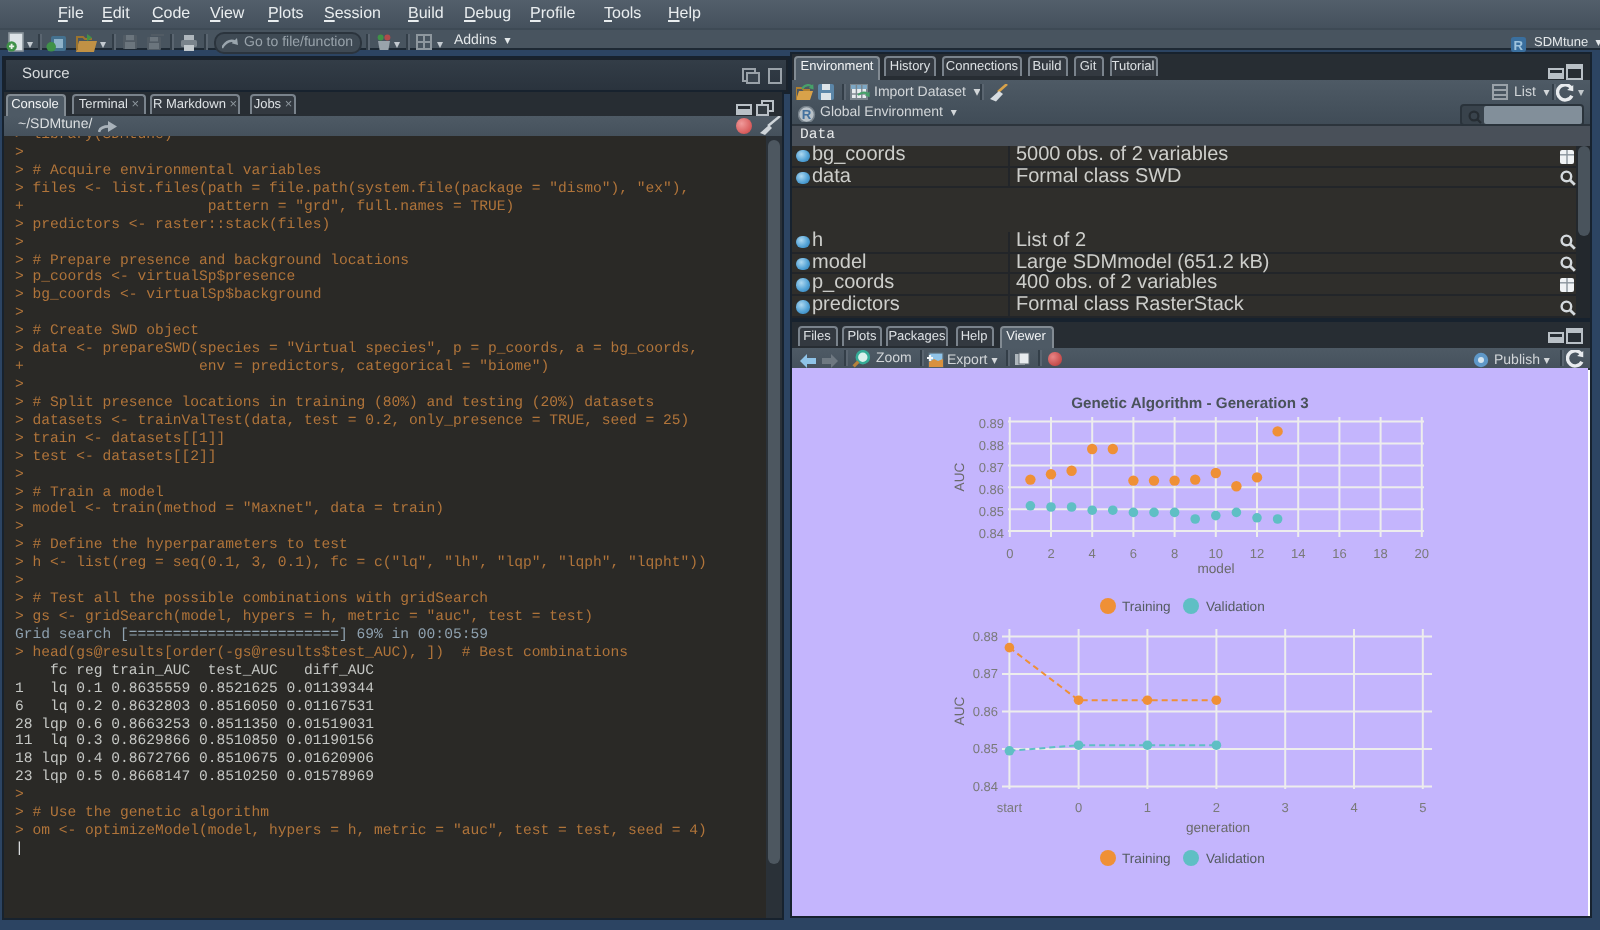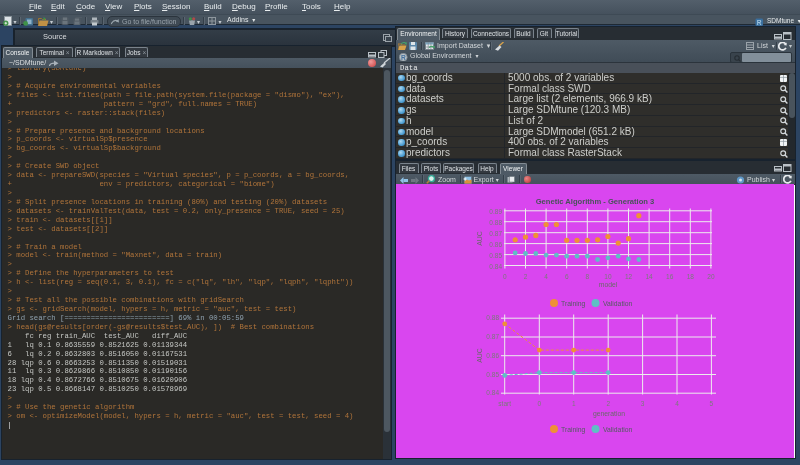--- a/index.html
+++ b/index.html
@@ -10,22 +10,22 @@
   #menubar span{position:absolute;color:#e9edef;font-size:8px;line-height:13.5px;margin-left:20px;}
   #menubar u{text-decoration:underline;}
   #toolbar{left:0;top:13.5px;width:800px;height:11px;background:#48545f;border-top:1px solid #3e4a55;border-bottom:1px solid #1e2934;box-sizing:border-box;}
   .tsep{position:absolute;top:2px;width:1px;height:8px;background:#333e48;box-shadow:1px 0 0 #5a6570;}
   .tab{position:absolute;top:1px;height:10px;border:1px solid #7a838c;border-bottom:none;
        background:#333940;color:#dde1e4;font-size:6.5px;line-height:10px;
        border-radius:2px 2px 0 0;text-align:center;white-space:nowrap;box-sizing:border-box;}
   .tab.active{background:#4e5a65;color:#f2f4f5;border-color:#828b93;height:12px;}
   .ttext{color:#d2d6d9;font-size:7px;}
   
-  #srchdr{left:14px;top:29px;width:390px;height:15px;box-shadow:0 0 0 1px #17222e;background:linear-gradient(#333d47,#2a333d);
-          border:1px solid #1a222b;color:#d8dbdd;font-size:7.5px;line-height:14px;padding-left:20px;}
+  #srchdr{left:2px;top:29px;width:390px;height:15px;box-shadow:0 0 0 1px #17222e;background:linear-gradient(#333d47,#2a333d);
+          border:1px solid #1a222b;color:#d8dbdd;font-size:7.5px;line-height:14px;}
   #conpanel{left:2px;top:46px;width:389px;height:413px;box-shadow:0 0 0 1px #17222e;background:#2a2926;}
   #contabs{left:0;top:0;width:389px;height:12px;background:#272d33;}
   #conpath{left:0;top:12px;width:389px;height:10px;background:linear-gradient(#4e5a65,#45515c);
            color:#dcdfe1;font-size:7px;line-height:10px;}
   #context{left:0px;top:22px;width:381px;height:391px;overflow:hidden;}
   #context pre{margin:0;padding:0 0 0 5.5px;font-family:"Liberation Mono",monospace;
       font-size:7.3px;line-height:8.92px;position:relative;top:-3.9px;}
   .ci{color:#b0743a;} 
   .cm{color:#8fa1af;} 
   .co{color:#c5c7c4;} 
@@ -44,21 +44,21 @@
   .erow .nm{position:absolute;left:10px;}
   .erow .vl{position:absolute;left:112px;}
   .erow .dot{position:absolute;left:2px;top:2px;width:6.5px;height:6.5px;border-radius:50%;
         background:radial-gradient(circle at 38% 35%,#aed8f0,#54a3d6 55%,#2a78b0);}
   .vsep{position:absolute;left:108px;top:0;width:1px;height:100%;background:#222529;}
   
   #plotpanel{left:396px;top:161px;width:399px;height:297px;box-shadow:0 0 0 1px #17222e;background:#fdfdfd;}
   #ptabs{left:0;top:0;width:399px;height:13px;background:#272d33;}
   #ptool{left:0;top:13px;width:399px;height:9.5px;background:linear-gradient(#4e5a65,#45515c);
          border-bottom:1px solid #29323a;}
-  #viewer{left:0;top:22.5px;width:398px;height:274px;background:#d946ef;}
+  #viewer{left:0;top:22.5px;width:398px;height:274px;background:#c4b5fd;}
 </style>
 </head>
 <body>
 
 <div class="abs" id="menubar">
 <span style="left:9px"><u>F</u>ile</span>
     <span style="left:31px"><u>E</u>dit</span>
     <span style="left:56px"><u>C</u>ode</span>
     <span style="left:85px"><u>V</u>iew</span>
     <span style="left:114px"><u>P</u>lots</span>
@@ -306,40 +306,20 @@
   <div class="erow" style="top:56.55px;">
       <div class="dot"></div>
       <span class="nm">data</span>
       <div class="vsep"></div>
       <span class="vl">Formal class SWD</span>
     <svg class="abs" style="left:383.5px;top:1.5px" width="8" height="8" viewBox="0 0 8 8">
         <circle cx="3.2" cy="3.2" r="2.4" fill="none" stroke="#d4d9dd" stroke-width="1.2"></circle>
         <line x1="5" y1="5" x2="7.4" y2="7.4" stroke="#d4d9dd" stroke-width="1.4"></line>
       </svg>
     </div>
-  <div class="erow" style="top:67.3px;">
-      <div class="dot"></div>
-      <span class="nm">datasets</span>
-      <div class="vsep"></div>
-      <span class="vl">Large list (2 elements, 966.9 kB)</span>
-    <svg class="abs" style="left:383.5px;top:1.5px" width="8" height="8" viewBox="0 0 8 8">
-        <circle cx="3.2" cy="3.2" r="2.4" fill="none" stroke="#d4d9dd" stroke-width="1.2"></circle>
-        <line x1="5" y1="5" x2="7.4" y2="7.4" stroke="#d4d9dd" stroke-width="1.4"></line>
-      </svg>
-    </div>
-  <div class="erow" style="top:78.05px;">
-      <div class="dot"></div>
-      <span class="nm">gs</span>
-      <div class="vsep"></div>
-      <span class="vl">Large SDMtune (120.3 MB)</span>
-    <svg class="abs" style="left:383.5px;top:1.5px" width="8" height="8" viewBox="0 0 8 8">
-        <circle cx="3.2" cy="3.2" r="2.4" fill="none" stroke="#d4d9dd" stroke-width="1.2"></circle>
-        <line x1="5" y1="5" x2="7.4" y2="7.4" stroke="#d4d9dd" stroke-width="1.4"></line>
-      </svg>
-    </div>
   <div class="erow" style="top:88.8px;">
       <div class="dot"></div>
       <span class="nm">h</span>
       <div class="vsep"></div>
       <span class="vl">List of 2</span>
     <svg class="abs" style="left:383.5px;top:1.5px" width="8" height="8" viewBox="0 0 8 8">
         <circle cx="3.2" cy="3.2" r="2.4" fill="none" stroke="#d4d9dd" stroke-width="1.2"></circle>
         <line x1="5" y1="5" x2="7.4" y2="7.4" stroke="#d4d9dd" stroke-width="1.4"></line>
       </svg>
     </div>

